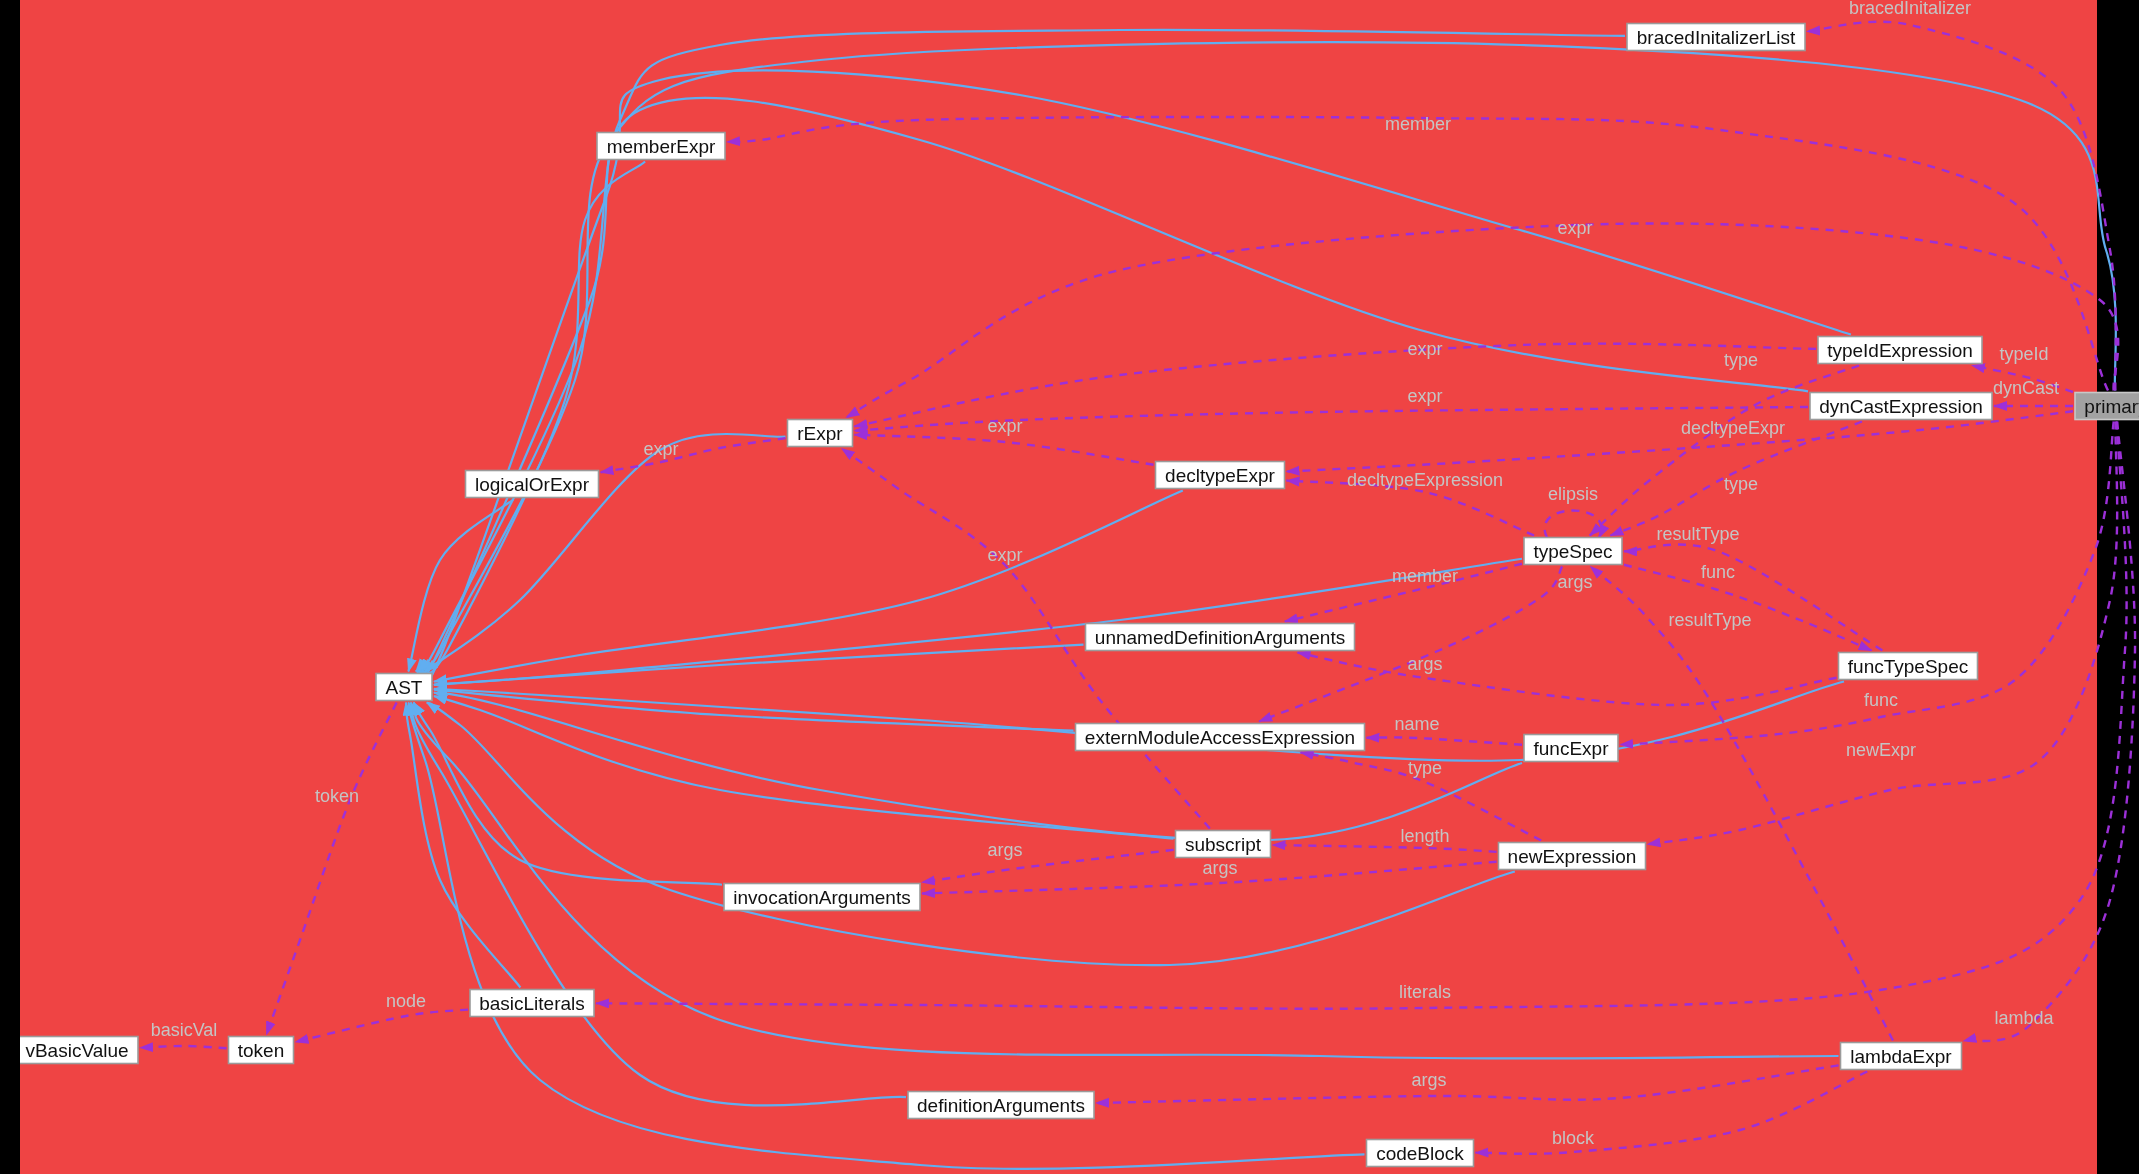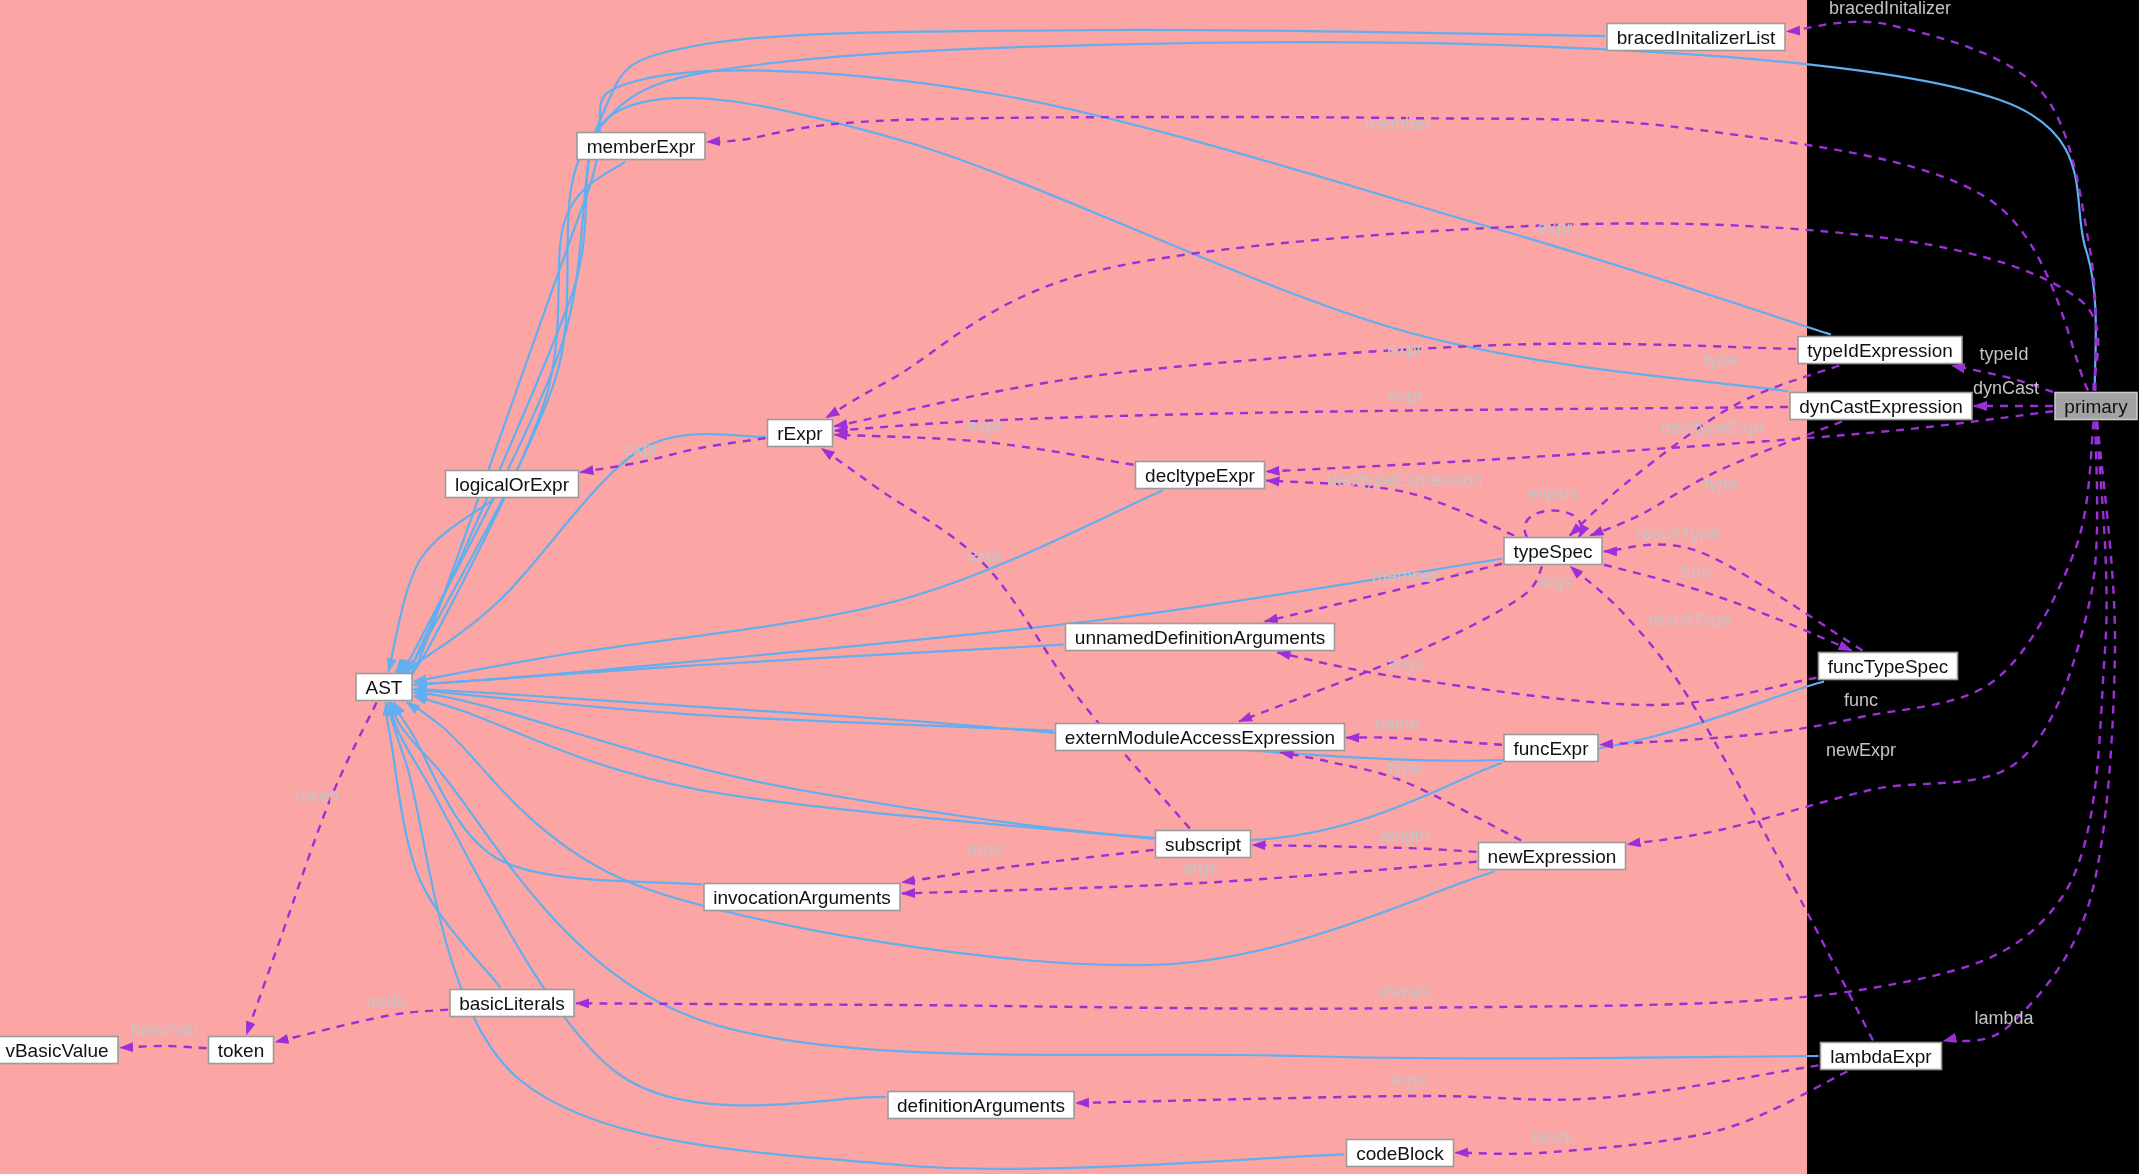--- a/index.html
+++ b/index.html
@@ -1,16 +1,16 @@
 <!DOCTYPE html>
 <html><head>
 <meta charset="utf-8">
 <style>
   html,body{margin:0;padding:0;background:#000;width:2139px;height:1174px;overflow:hidden;}
-  #stage{position:relative;width:1807px;height:1174px;background:#fca5a5;}
+  #stage{position:relative;width:2077px;height:1174px;background:#ef4444;margin-left:20px;}
   svg{position:absolute;left:0;top:0;}
   text{font-family:"Liberation Sans", sans-serif;}
   .node-label{font-size:19px;fill:#111;}
   .edge-label{font-size:18px;fill:#c4c4c4;}
 </style>
 </head>
 <body>
 
 <div id="stage">
   <svg id="diagram" width="2139" height="1174" viewBox="0 0 2139 1174">

